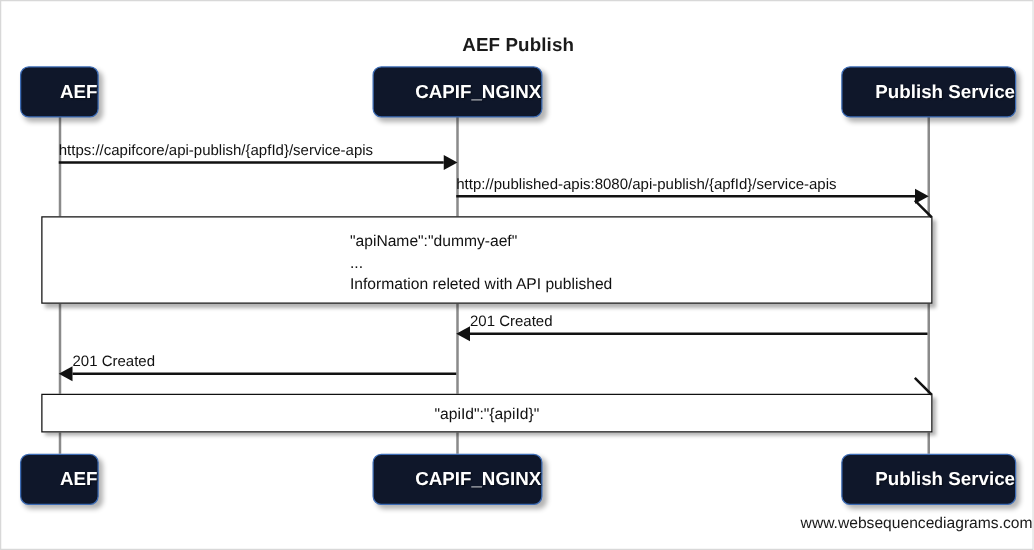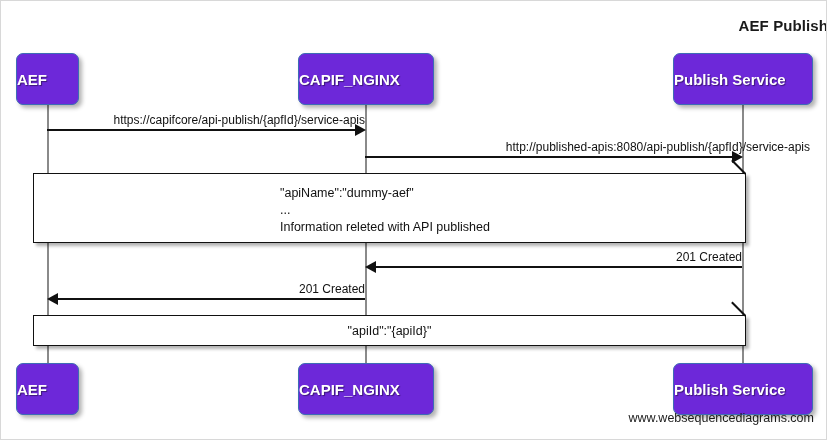--- a/index.html
+++ b/index.html
@@ -17,47 +17,47 @@
     background: #ffffff;
     border: 1px solid #d8d8d8;
     box-sizing: border-box;
     overflow: hidden;
   }
 
   
   .title {
     position: absolute;
     left: 0;
-    top: 16px;
+    top: 27px;
     width: 827px;
-    text-align: right;
+    text-align: center;
     font-size: 15px;
     font-weight: bold;
     color: #1a1a1a;
     letter-spacing: 0.1px;
   }
 
   
   .lifeline {
     position: absolute;
     width: 2px;
     background: #8a8a8a;
   }
 
   
   .actor {
     position: absolute;
-    height: 52px;
+    height: 41px;
     border-radius: 7px;
-    background: #6d28d9;
+    background: #0f172a;
     border: 1px solid #3d6cb5;
     box-shadow: 3px 3px 4px rgba(0,0,0,0.30);
     display: flex;
     align-items: center;
-    justify-content: flex-start;
+    justify-content: flex-end;
     box-sizing: border-box;
   }
   .actor span {
     color: #ffffff;
     font-size: 15px;
     font-weight: bold;
     white-space: nowrap;
     text-shadow: 1px 1px 1px rgba(0,0,0,0.45);
   }
 
@@ -75,21 +75,21 @@
     border-bottom: 6px solid transparent;
   }
   .arrowhead.right { border-left: 11px solid #111111; }
   .arrowhead.left  { border-right: 11px solid #111111; }
 
   .msg-label {
     position: absolute;
     font-size: 12px;
     color: #111111;
     white-space: nowrap;
-    text-align: right;
+    text-align: left;
   }
 
   
   .note {
     position: absolute;
     background: #ffffff;
     border: 1.5px solid #111111;
     box-shadow: 3px 3px 3px rgba(0,0,0,0.30);
     box-sizing: border-box;
   }
@@ -111,21 +111,21 @@
     white-space: pre-line;
   }
   .note-body.centered {
     width: 100%;
     text-align: center;
   }
 
   
   .footer {
     position: absolute;
-    right: 12px;
+    right: 0;
     bottom: 14px;
     font-size: 12.5px;
     color: #1a1a1a;
     white-space: nowrap;
   }
 </style>
 </head>
 <body>
 
 <div id="diagram">

